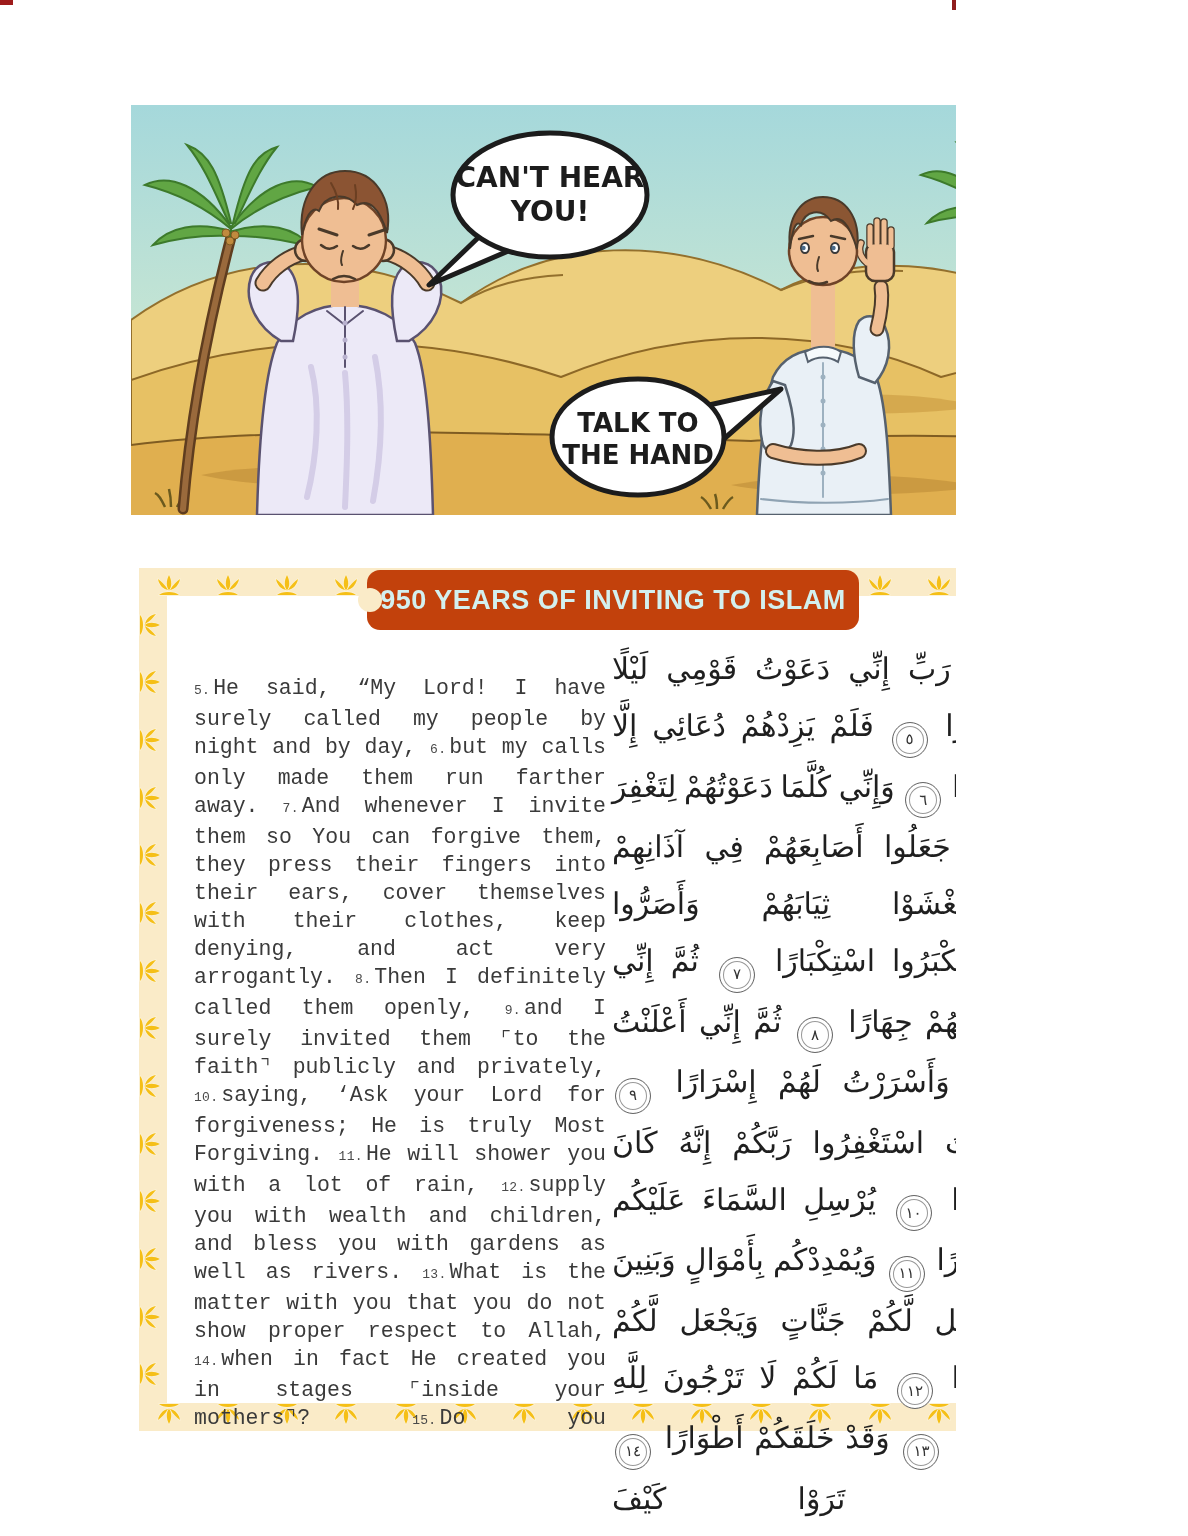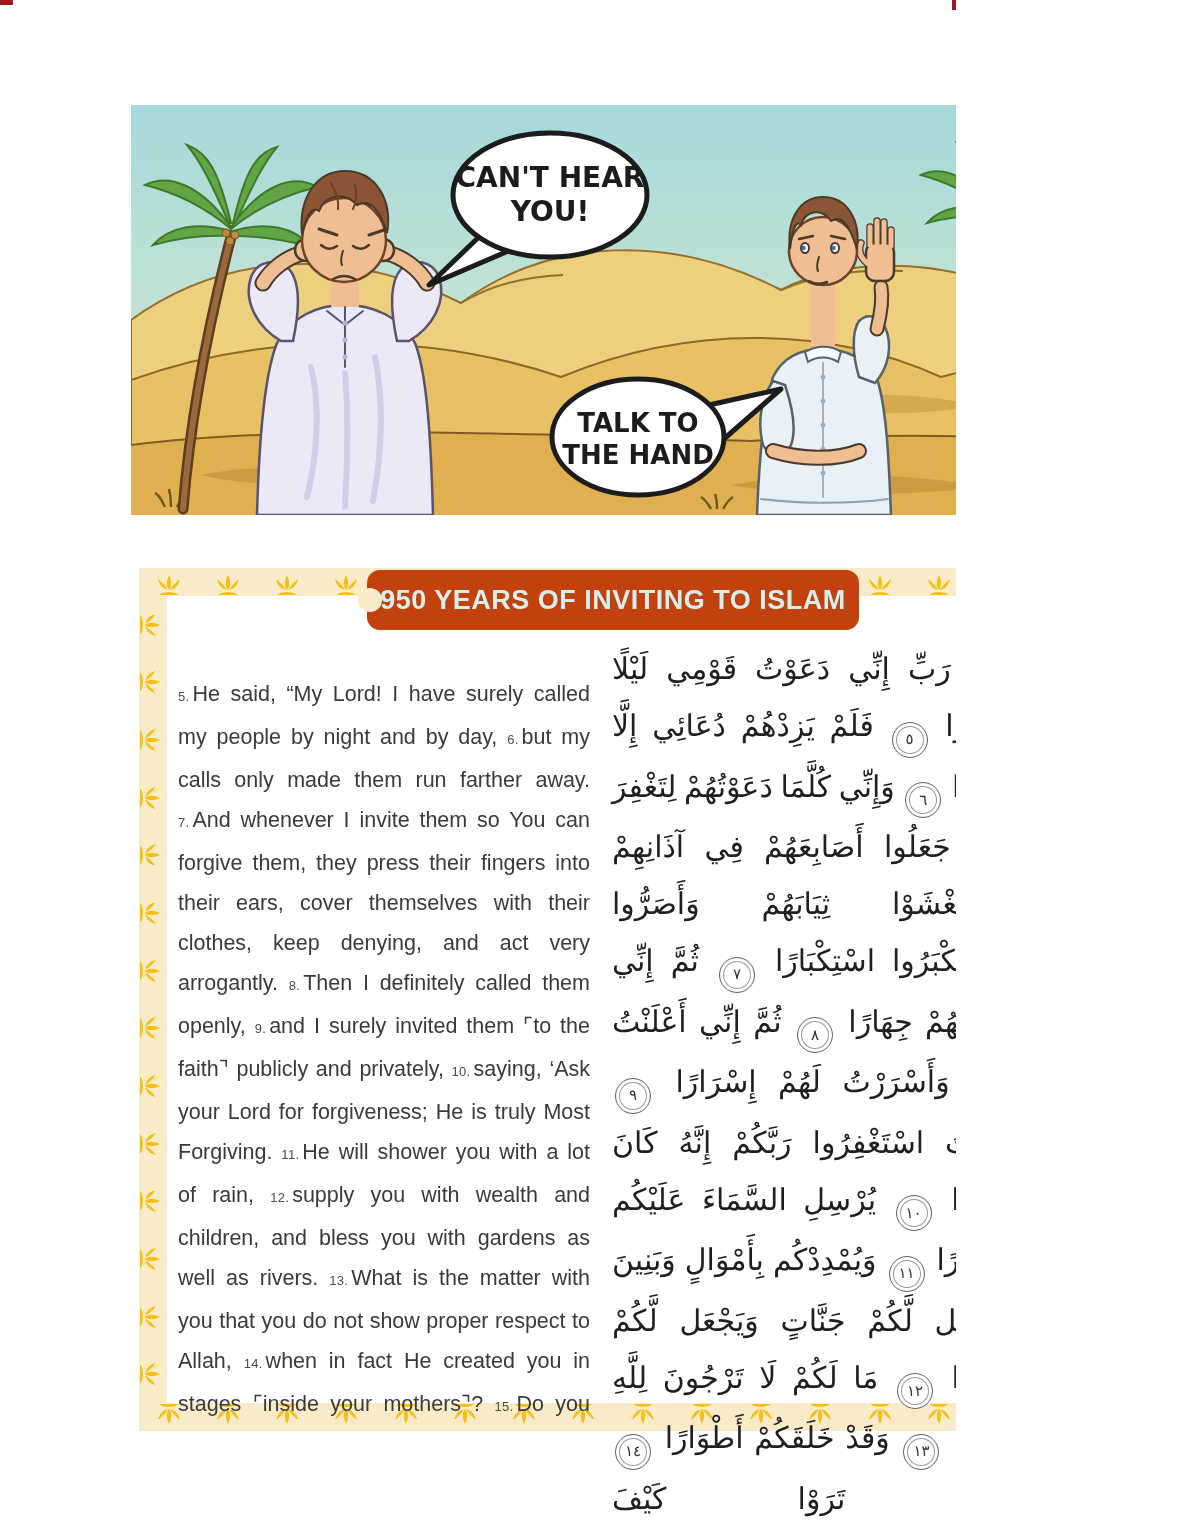--- a/index.html
+++ b/index.html
@@ -22,22 +22,22 @@
   .edge{position:absolute;display:flex;justify-content:space-around;}
   .edge svg{flex:0 0 auto;}
   .edge-top{left:0;top:0;right:0;height:28px;align-items:flex-end;}
   .edge-bottom{left:0;bottom:0;right:0;height:28px;align-items:flex-start;}
   .edge-bottom svg{transform:rotate(180deg);}
   .edge-left{left:0;top:28px;bottom:28px;width:28px;flex-direction:column;align-items:flex-end;}
   .edge-left svg{transform:rotate(90deg) translateY(3px);}
   .edge-right{right:0;top:28px;bottom:28px;width:28px;flex-direction:column;align-items:flex-start;}
   .edge-right svg{transform:rotate(-90deg) translateY(3px);}
 
-  .english{position:absolute;left:178px;top:652px;width:412px;z-index:3;
-           font-family:Liberation Sans, sans-serif;font-size:21.5px;line-height:40px;color:#3a3a3a;
+  .english{position:absolute;left:194px;top:652px;width:412px;z-index:3;
+           font-family:Liberation Mono, monospace;font-size:21.5px;line-height:28px;color:#3a3a3a;
            text-align:justify;text-align-last:justify;}
   .english .vn{font-size:13px;color:#4a4a4a;padding-right:3px;letter-spacing:.3px;}
 
   .arabic{position:absolute;left:612px;top:640px;width:402px;z-index:3;direction:rtl;
           font-family:Liberation Serif, serif;font-size:30px;line-height:57px;color:#1f1f1f;
           text-align:justify;text-align-last:justify;}
   .ayah{display:inline-flex;align-items:center;justify-content:center;width:34px;height:34px;
         border:1.5px solid #666;border-radius:50%;
         box-shadow:inset 0 0 0 3px #fff, inset 0 0 0 4px #999;
         font-size:15px;line-height:1;vertical-align:-8px;margin:0 3px;background:#fff;color:#333;}

